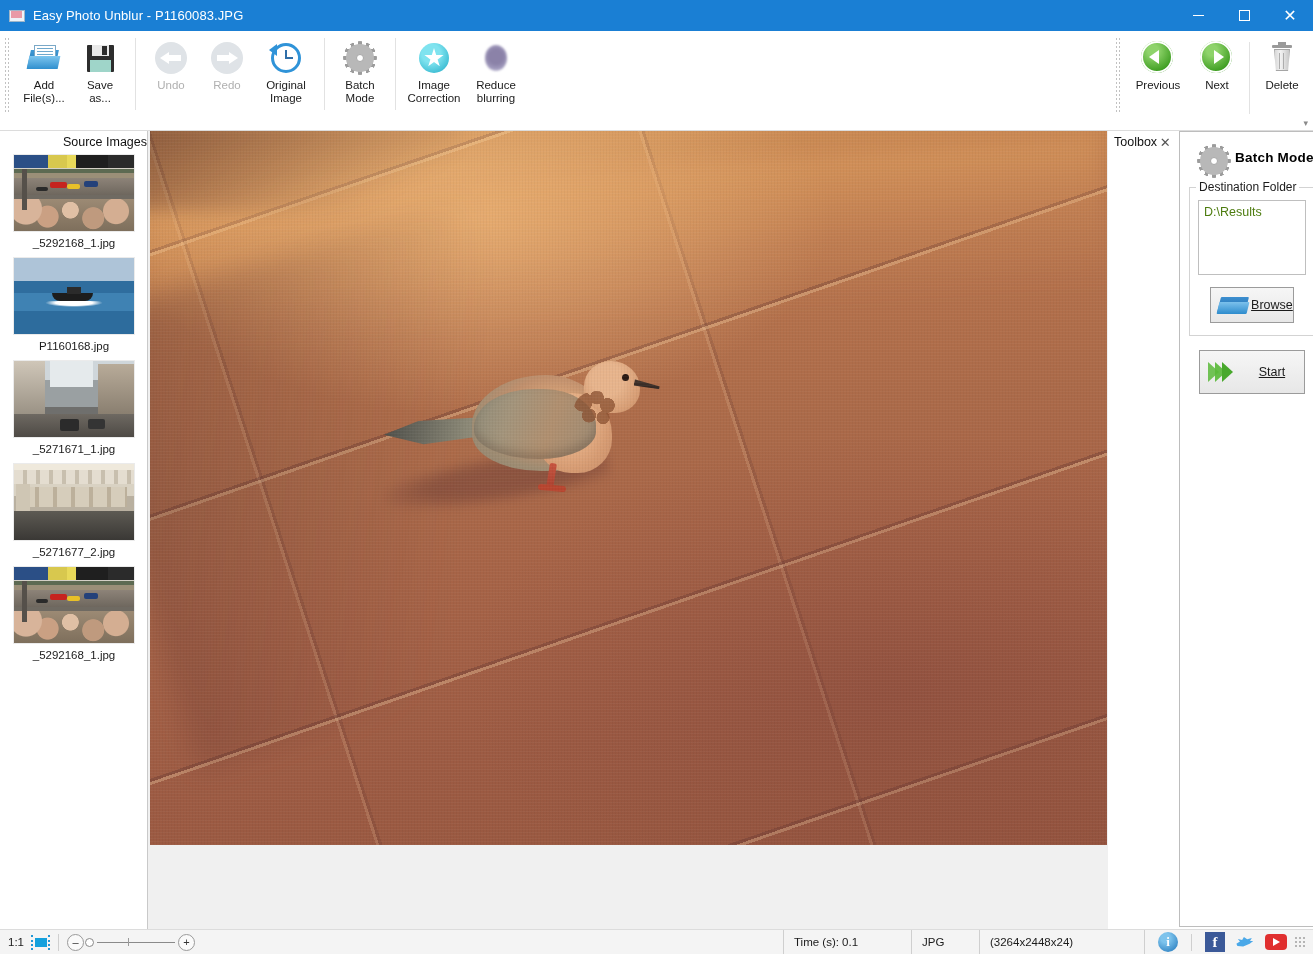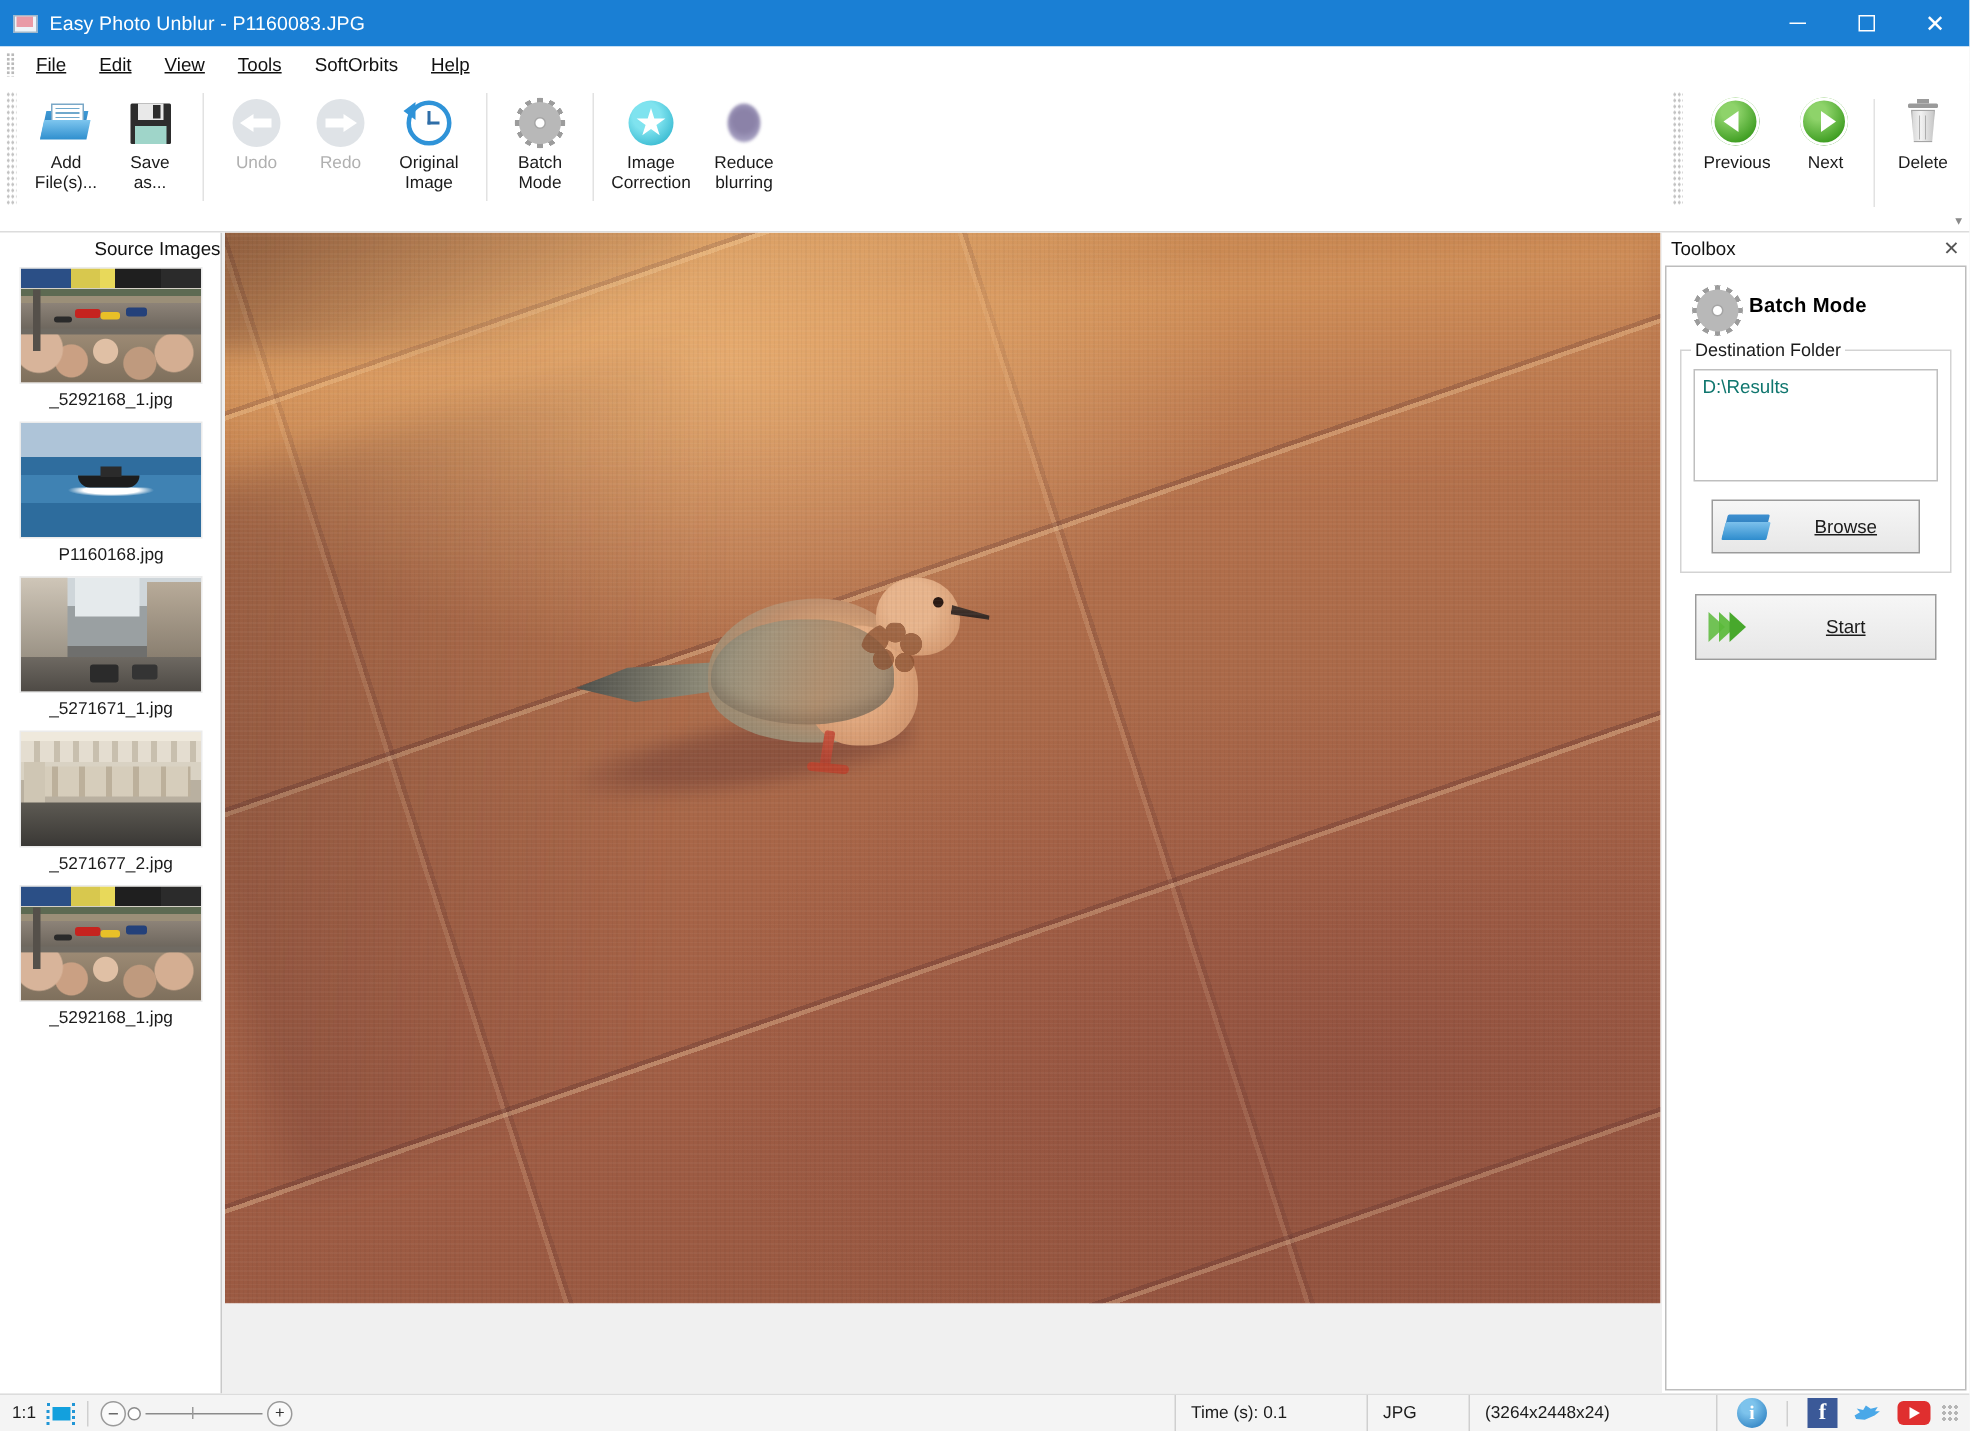--- a/index.html
+++ b/index.html
@@ -582,21 +582,21 @@
     background: #b8452f; border-radius: 3px;
     transform: rotate(5deg);
   }
 
   
   .toolbox {
     width: 205px;
     flex: 0 0 205px;
     background: #ffffff;
     display: flex;
-    flex-direction: column;
+    flex-direction: row;
     min-height: 0;
   }
   .toolbox-title {
     height: 22px;
     display: flex; align-items: center;
     padding: 0 4px 0 6px;
     font-size: 12.5px; color: #111;
     flex: 0 0 22px;
   }
   .toolbox-title .t { flex: 1 1 auto; }
@@ -631,21 +631,21 @@
     margin: 0; padding: 6px 8px 12px 8px;
   }
   fieldset.group > legend {
     font-size: 12px; color: #1b1b1b;
     padding: 0 3px; margin-left: -2px;
   }
   .dest-box {
     width: 100%; height: 75px;
     border: 1px solid #bfbfbf;
     background: #ffffff;
-    font-size: 12.5px; color: #0f766e;
+    font-size: 12.5px; color: #4d7c0f;
     padding: 4px 5px;
     overflow: hidden;
   }
   .btn {
     border: 1px solid #9b9b9b;
     background: linear-gradient(#f6f6f6, #e7e7e7);
     display: flex; align-items: center;
     height: 36px;
     position: relative;
     font-size: 12.5px; color: #1b1b1b; text-decoration: underline;
@@ -789,29 +789,20 @@
         <span class="min-glyph"></span>
       </div>
     <div class="wbtn">
         <span class="max-glyph"></span>
       </div>
     <div class="wbtn close">
         <span class="close-glyph">✕</span>
       </div>
   </div>
 
-  <div class="menubar">
-    <div class="grip"></div>
-    <div class="menu-item"><u>File</u></div>
-    <div class="menu-item"><u>Edit</u></div>
-    <div class="menu-item"><u>View</u></div>
-    <div class="menu-item"><u>Tools</u></div>
-    <div class="menu-item"><span>SoftOrbits</span></div>
-    <div class="menu-item"><u>Help</u></div>
-  </div>
 
   <div class="ribbon">
     <div class="ribbon-grip"></div>
 
     <div class="tgroup">
       <div class="tbtn">
         <div class="ico ico-open">
           <div class="folder-back"></div>
             <div class="paper"></div>
             <div class="folder-front"></div>

